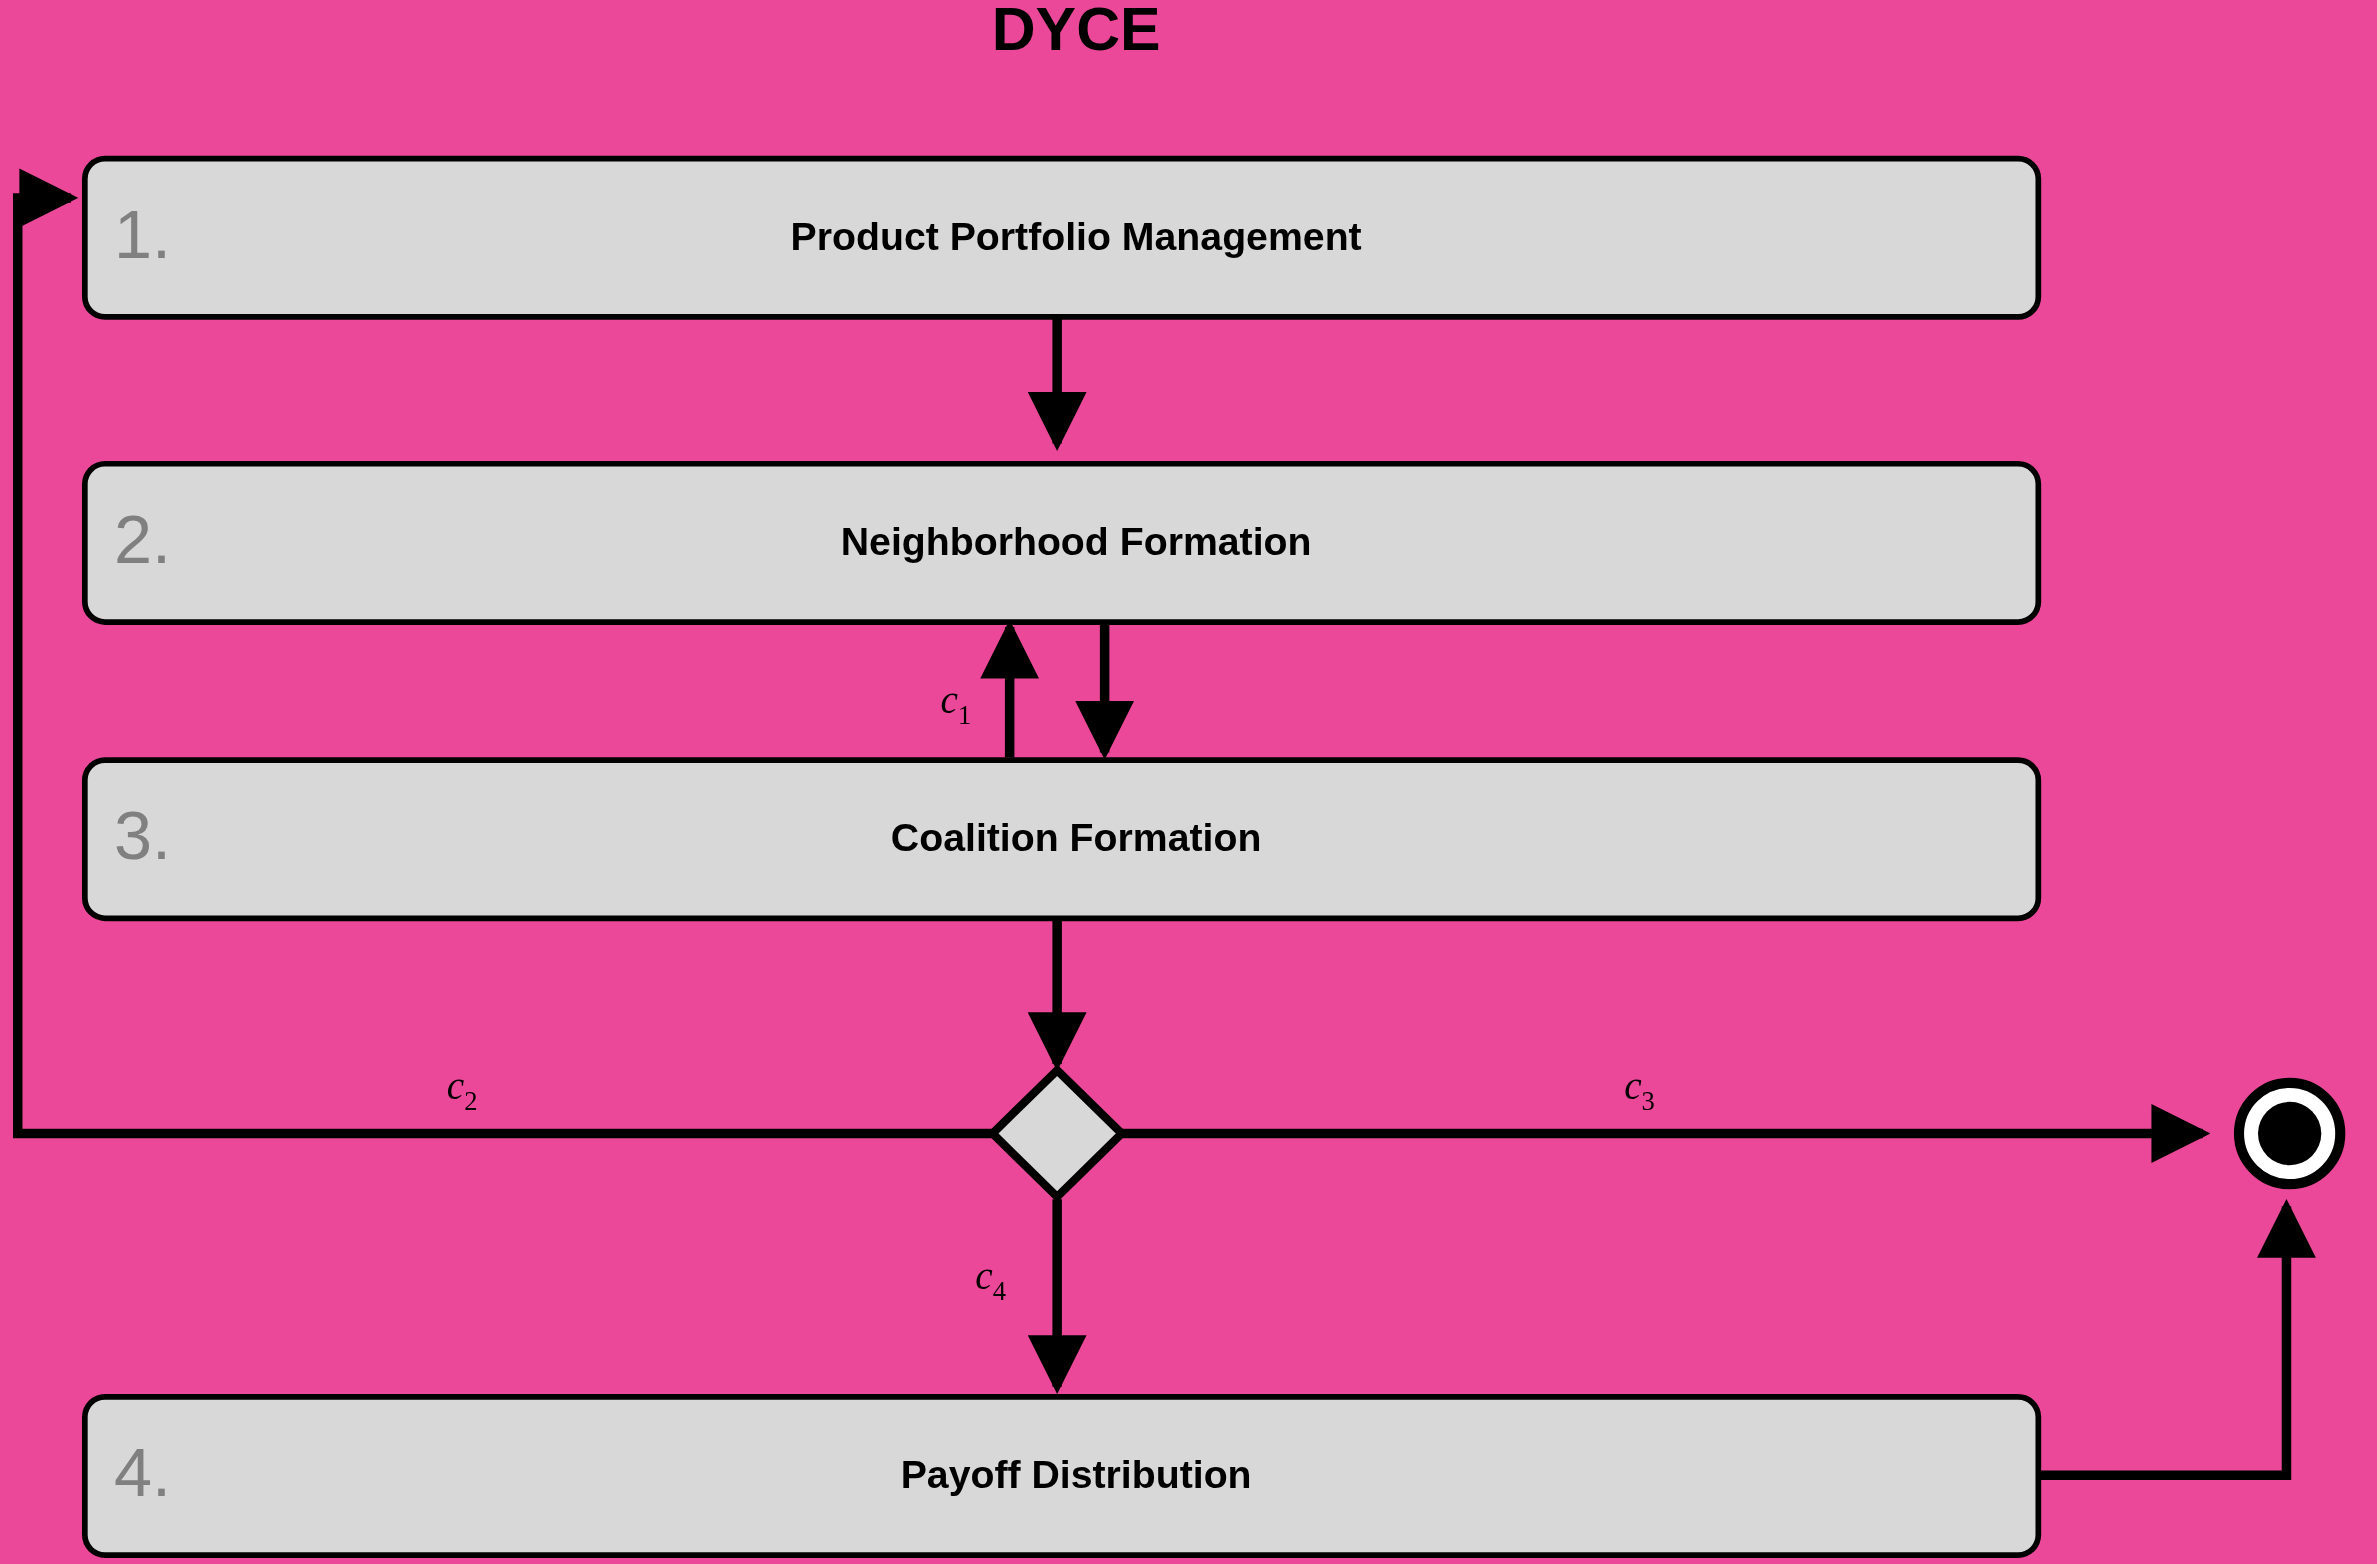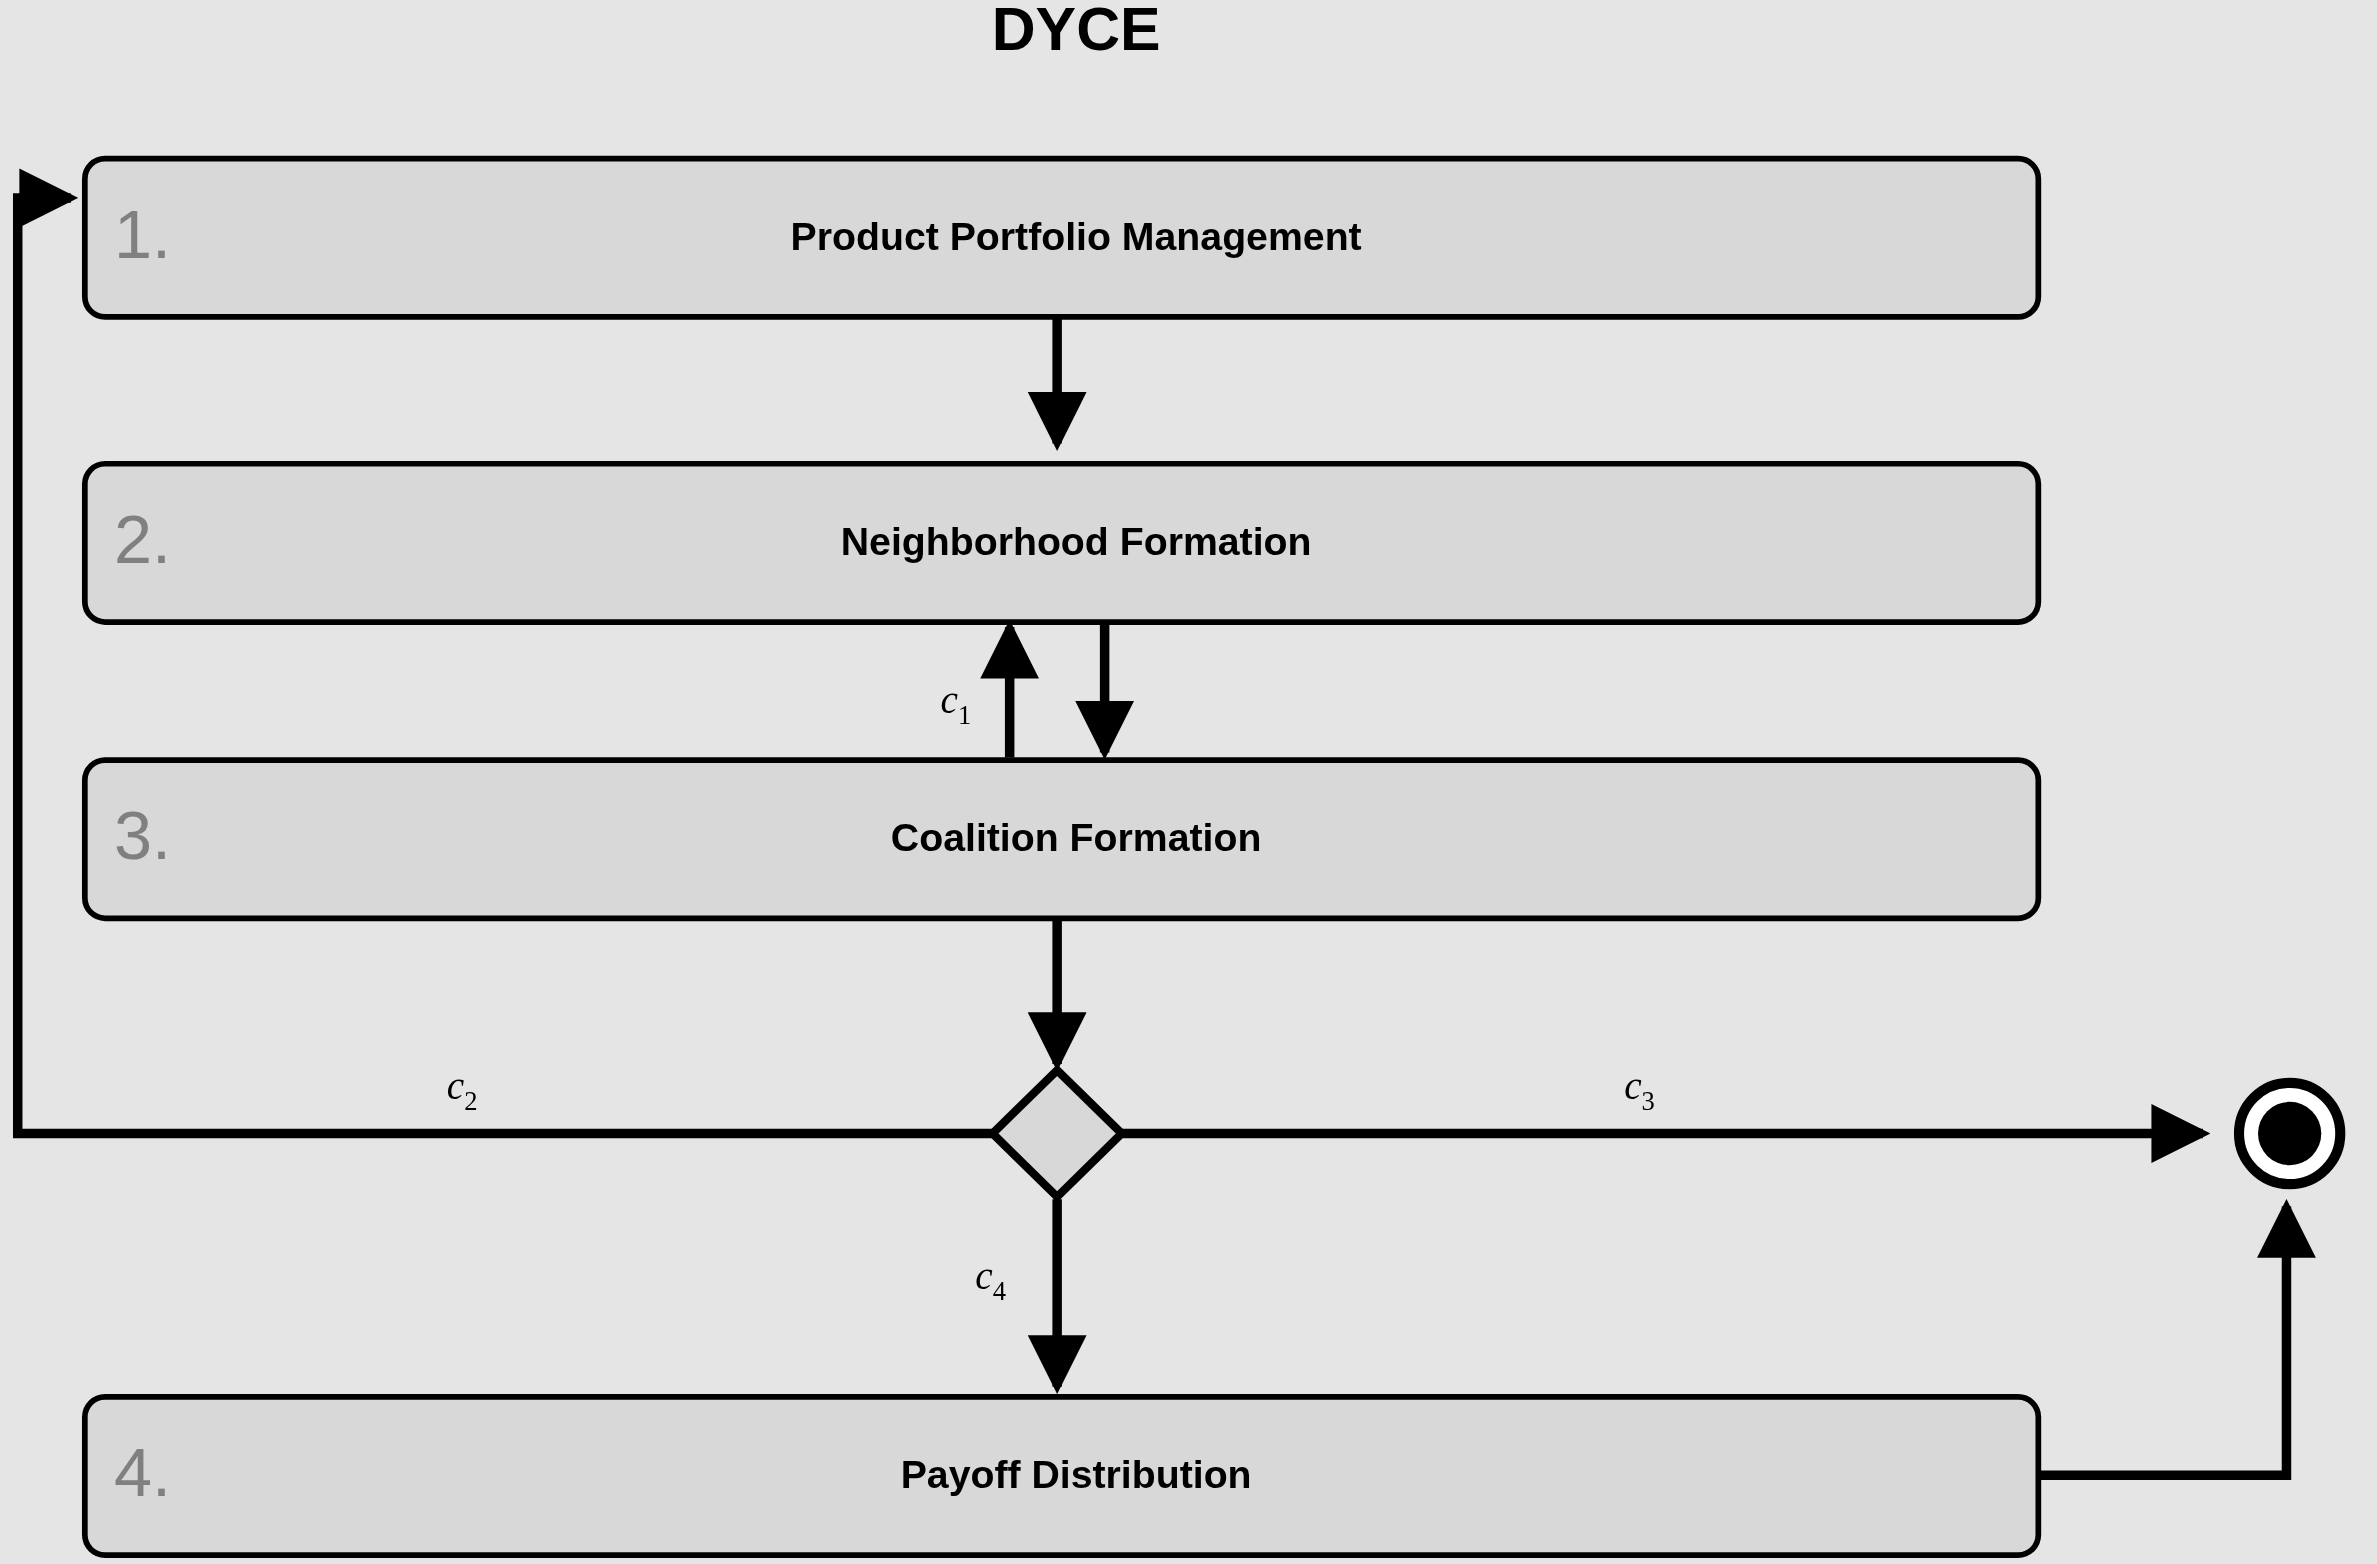--- a/index.html
+++ b/index.html
@@ -10,21 +10,21 @@
   body {
     width: 2377px;
     height: 1565px;
     font-family: "Liberation Sans", sans-serif;
     overflow: hidden;
   }
   #diagram-root {
     position: relative;
     width: 2377px;
     height: 1565px;
-    background: #e5e5e5;
+    background: #ec4899;
   }
   svg.canvas {
     position: absolute;
     top: 0;
     left: 0;
     width: 2377px;
     height: 1565px;
     display: block;
   }
   .page-title {

